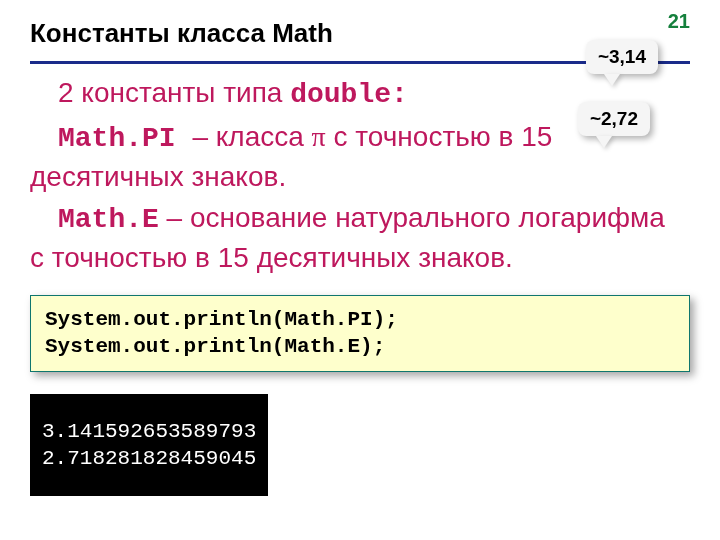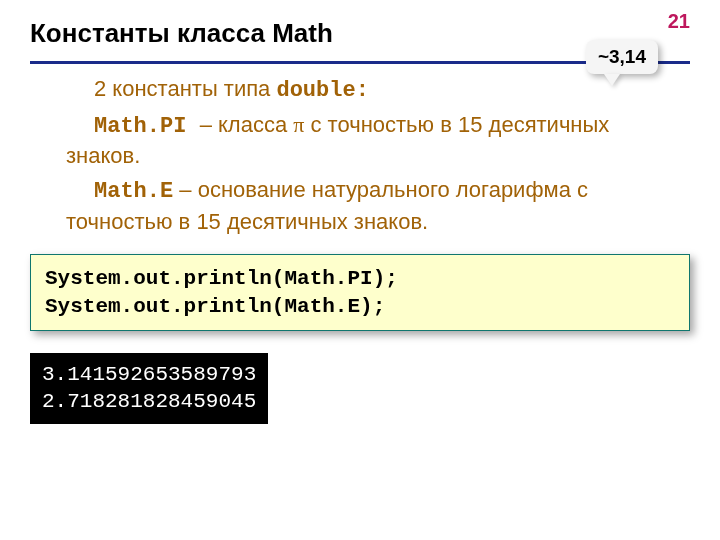--- a/index.html
+++ b/index.html
@@ -11,36 +11,35 @@
       position: relative;
       padding: 18px 30px 30px 30px;
       overflow: hidden;
     }
     .page-number {
       position: absolute;
       top: 10px;
       right: 30px;
       font-weight: bold;
       font-size: 20px;
-      color: #be185d;
+      color: #15803d;
     }
     .title {
       font-size: 26px;
       font-weight: bold;
       color: #000;
       padding-bottom: 12px;
       border-bottom: 3px solid #1a2b8a;
       margin-bottom: 10px;
     }
     .body-text {
-      font-size: 22px;
+      font-size: 28px;
       line-height: 1.35;
-      color: #a16207;
+      color: #be185d;
       margin-bottom: 4px;
-      margin-left: 36px;
     }
     .indent { text-indent: 28px; }
     .mono { font-family: "Courier New", monospace; font-weight: bold; }
     .callout {
       position: absolute;
       background: #f5f5f5;
       border-radius: 8px;
       padding: 6px 12px;
       font-weight: bold;
       font-size: 19px;
@@ -66,21 +65,21 @@
       padding: 10px 14px;
       margin-top: 18px;
       line-height: 1.3;
       white-space: pre;
     }
     .output-block {
       background: #000;
       color: #fff;
       font-family: "Courier New", monospace;
       font-size: 21px;
-      padding: 8px 12px;
+      padding: 24px 12px;
       margin-top: 22px;
       line-height: 1.3;
       white-space: pre;
       display: inline-block;
     }
     .content { position: relative; }
     .paragraphs { max-width: 640px; }
   </style>
 </head>
 <body>
@@ -89,20 +88,24 @@
 
 <h1 class="title">Константы класса Math</h1>
 
 <div class="content">
 
   <div class="callout" style="top:-34px; right:32px;">
     <span>~3,14</span>
     <div class="callout-tail"></div>
   </div>
 
+  <div class="callout" style="top:28px; right:40px;">
+    <span>~2,72</span>
+    <div class="callout-tail"></div>
+  </div>
 
   <div class="paragraphs">
     <p class="body-text indent">
       <span>2 константы типа </span><span class="mono">double:</span>
     </p>
 
     <p class="body-text">
       <span style="display:inline-block; width:28px;"></span><span class="mono">Math.PI </span><span> – класса </span><span style="font-family:serif;">π</span><span> с точностью в 15 десятичных знаков.</span>
     </p>
 

